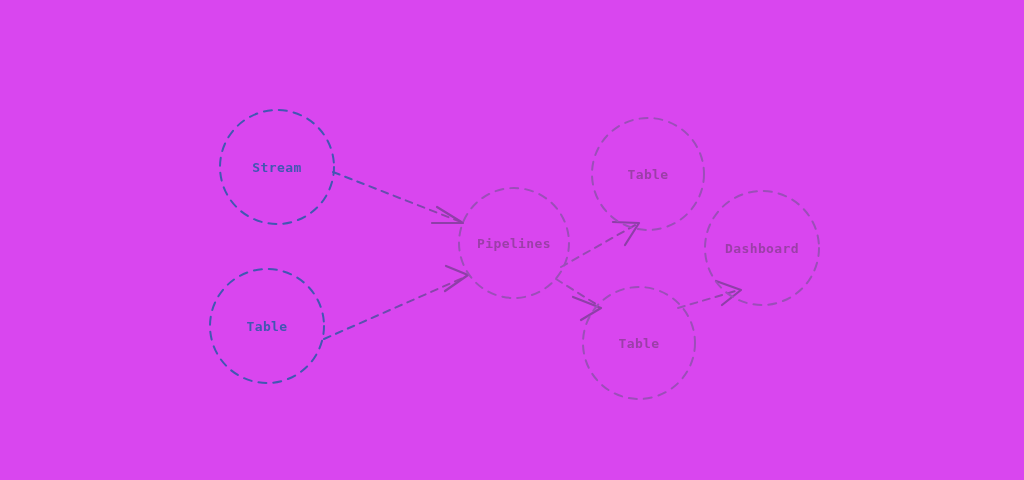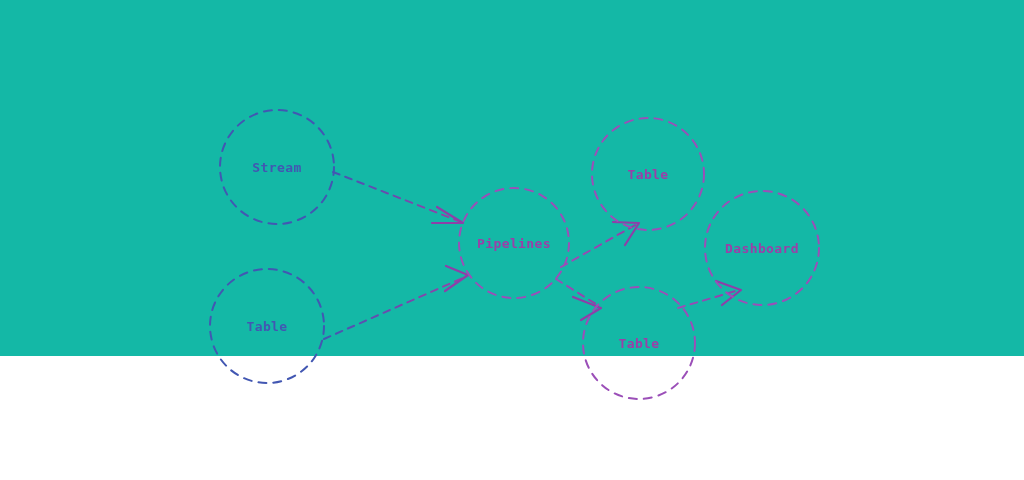--- a/index.html
+++ b/index.html
@@ -51,21 +51,21 @@
   .edge-head {
     fill: none;
     stroke-width: 2.2;
     stroke-linecap: round;
     stroke-linejoin: round;
   }
 </style>
 </head>
 <body>
 
-<div id="canvas-root" style="background: #14b8a6; width: 1024px; height: 356px;">
+<div id="canvas-root" style="background: #d946ef; width: 1024px; height: 480px;">
   <svg id="graph-svg" viewBox="0 0 1024 480" xmlns="http://www.w3.org/2000/svg">
     <defs>
       <linearGradient id="grad-bp" x1="0" y1="0" x2="1" y2="0">
         <stop offset="0%" stop-color="#4257b2"></stop>
         <stop offset="100%" stop-color="#9b3fa8"></stop>
       </linearGradient>
       <linearGradient id="grad-pp" x1="0" y1="0" x2="1" y2="0">
         <stop offset="0%" stop-color="#9b4fb8"></stop>
         <stop offset="100%" stop-color="#8e3fa8"></stop>
       </linearGradient>

